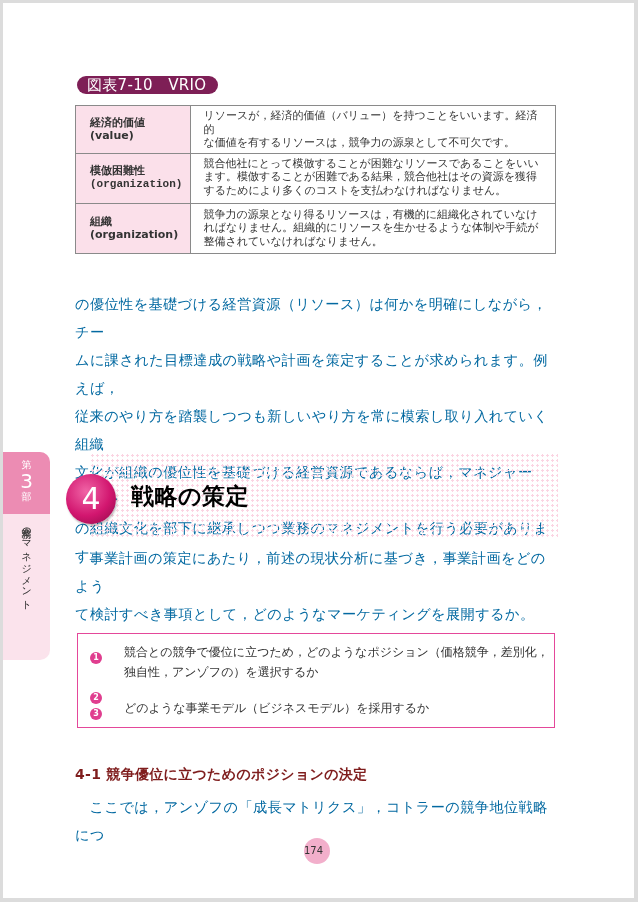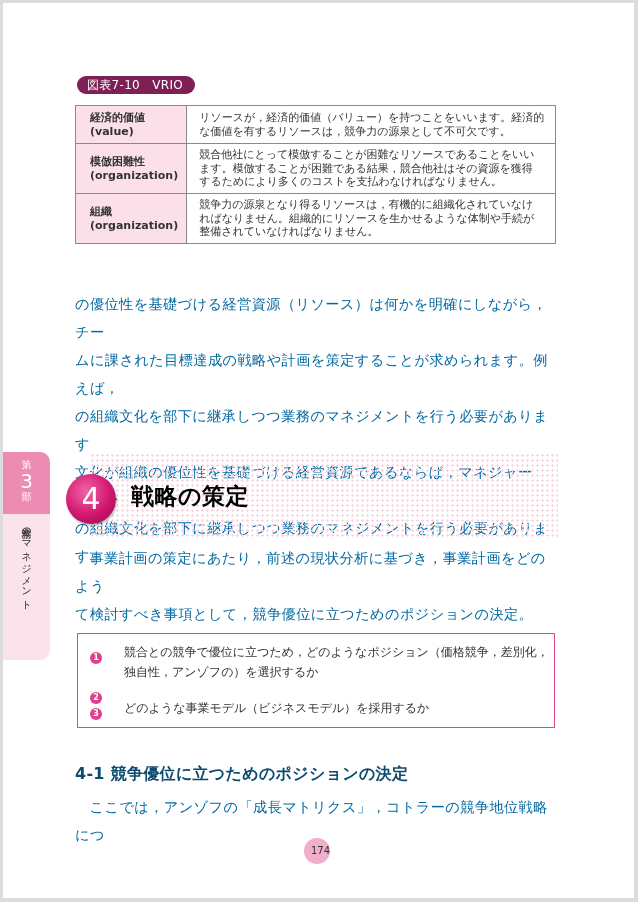--- a/index.html
+++ b/index.html
@@ -1,59 +1,59 @@
 <!DOCTYPE html>
 <html><head>
 <meta charset="utf-8">
 <style>
   html,body{margin:0;padding:0;}
   body{width:638px;height:902px;background:#dcdcdc;position:relative;overflow:hidden;font-family:"DejaVu Sans",sans-serif;color:#222;}
   .page{position:absolute;left:3px;top:3px;width:631px;height:895px;background:#fff;}
-  .fig-label{position:absolute;left:77px;top:76px;height:18px;padding:0 12px 0 10px;background:#7e1f56;color:#fff;font-size:12px;line-height:18px;border-radius:9px;letter-spacing:0.3px;}
+  .fig-label{position:absolute;left:77px;top:76px;height:18px;padding:0 12px 0 10px;background:#7e1f56;color:#fff;font-size:15px;line-height:18px;border-radius:9px;letter-spacing:0.3px;}
   table.vrio{position:absolute;left:75px;top:105px;width:481px;border-collapse:collapse;font-size:11px;line-height:13.5px;border-radius:17px;}
   table.vrio td{border:1px solid #8a8a8a;padding:3px 8px;vertical-align:middle;}
   table.vrio td.k{background:#fbe0ea;width:87px;font-weight:bold;color:#333;padding-left:14px;}
   table.vrio td.v{color:#333;padding-left:12px;}
   .body-text{position:absolute;left:75px;width:482px;font-family:"DejaVu Serif",serif;font-size:14.2px;line-height:28px;color:#0369a1;letter-spacing:0.4px;}
   .side-tab{position:absolute;left:3px;top:452px;width:47px;height:208px;background:#fbe3ec;border-radius:0 10px 10px 0;}
   .side-tab .top{position:absolute;left:0;top:0;width:47px;height:62px;background:#ec8cb3;border-radius:0 10px 0 0;text-align:center;color:#fff;}
   .side-tab .dai{font-size:10px;line-height:12px;padding-top:7px;color:#fff;}
   .side-tab .num{font-size:20px;line-height:20px;color:#fff;}
   .side-tab .bu{font-size:10px;line-height:12px;color:#fff;}
   .side-tab .vert{position:absolute;left:16px;top:68px;writing-mode:vertical-rl;font-size:10px;color:#333;letter-spacing:0.5px;}
   .dots{position:absolute;left:90px;top:453px;width:468px;height:84px;background-image:radial-gradient(circle,#fbd4e2 1.1px,transparent 1.3px);background-size:5px 5px;}
   .sec-num{position:absolute;left:66px;top:474px;width:50px;height:50px;border-radius:50%;background:radial-gradient(circle at 40% 35%,#f064a6 0%,#d2166f 55%,#8c0a45 100%);color:#fff;font-size:30px;line-height:50px;text-align:center;box-shadow:1px 2px 2px rgba(0,0,0,0.25);}
   .sec-title{position:absolute;left:131px;top:478px;font-size:23px;font-weight:bold;color:#000000;line-height:36px;letter-spacing:0.5px;}
   .list-box{position:absolute;left:77px;top:633px;width:478px;height:95px;border:1.5px solid #e4479a;box-sizing:border-box;padding:8px 0 0 12px;font-size:12px;line-height:20px;color:#333;}
   .li{display:flex;}
   .li .b{width:18px;height:12px;margin-top:4px;margin-right:16px;flex:none;}
   .li .b span{display:inline-block;width:12px;height:12px;border-radius:50%;background:#e03e8f;color:#fff;font-size:8px;line-height:12px;text-align:center;font-weight:bold;}
-  .sub-title{position:absolute;left:75px;top:760px;font-size:16px;font-weight:bold;color:#0c4a6e;line-height:28px;letter-spacing:0.3px;}
-  .page-num{position:absolute;left:304px;top:838px;width:26px;height:26px;border-radius:50%;background:#f2afcb;color:#333;font-size:10px;line-height:26px;text-align:right;}
+  .sub-title{position:absolute;left:75px;top:760px;font-size:14px;font-weight:bold;color:#7f1d1d;line-height:28px;letter-spacing:0.3px;}
+  .page-num{position:absolute;left:304px;top:838px;width:26px;height:26px;border-radius:50%;background:#f2afcb;color:#333;font-size:10px;line-height:26px;text-align:left;}
 </style>
 </head>
 <body>
 
 <div class="page"></div>
 
 <div class="fig-label">図表7-10　VRIO</div>
 
 <table class="vrio">
   <tbody>
       <tr style="height:38px;">
     <td class="k">
           <div>経済的価値</div>
           <div>(value)</div>
         </td>
     <td class="v">
           <div>リソースが，経済的価値（バリュー）を持つことをいいます。経済的</div>
           <div>な価値を有するリソースは，競争力の源泉として不可欠です。</div>
         </td>
   </tr>
-  <tr style="height:50px;">
+  <tr style="height:50px;font-family:Liberation Mono, monospace;">
     <td class="k">
           <div>模倣困難性</div>
           <div>(organization)</div>
         </td>
     <td class="v">
           <div>競合他社にとって模倣することが困難なリソースであることをいい</div>
           <div>ます。模倣することが困難である結果，競合他社はその資源を獲得</div>
           <div>するためにより多くのコストを支払わなければなりません。</div>
         </td>
   </tr>
@@ -67,41 +67,41 @@
           <div>ればなりません。組織的にリソースを生かせるような体制や手続が</div>
           <div>整備されていなければなりません。</div>
         </td>
   </tr>
 </tbody>
   </table>
 
 <div class="body-text" style="top:290px;">
   <div>の優位性を基礎づける経営資源（リソース）は何かを明確にしながら，チー</div>
   <div>ムに課された目標達成の戦略や計画を策定することが求められます。例えば，</div>
-  <div>の組織文化を部下に継承しつつ業務のマネジメントを行う必要があります</div>
+  <div>従来のやり方を踏襲しつつも新しいやり方を常に模索し取り入れていく組織</div>
   <div>文化が組織の優位性を基礎づける経営資源であるならば，マネジャーは，そ</div>
   <div>の組織文化を部下に継承しつつ業務のマネジメントを行う必要があります。</div>
 </div>
 
 <div class="side-tab">
   <div class="top">
     <div class="dai">第</div>
     <div class="num">3</div>
     <div class="bu">部</div>
   </div>
   <div class="vert">業務のマネジメント</div>
 </div>
 
 <div class="dots"></div>
 <div class="sec-num">4</div>
 <div class="sec-title">戦略の策定</div>
 
 <div class="body-text" style="top:544px;">
   <div>　事業計画の策定にあたり，前述の現状分析に基づき，事業計画をどのよう</div>
-  <div>て検討すべき事項として，競争優位に立つためのポジションの決定。</div>
+  <div>て検討すべき事項として，どのようなマーケティングを展開するか。</div>
 </div>
 
 <div class="list-box">
   <div class="li">
     <div class="b"><span>1</span></div>
     <div>
         <div>競合との競争で優位に立つため，どのようなポジション（価格競争，差別化，</div>
         <div>独自性，アンゾフの）を選択するか</div>
       </div>
   </div>

